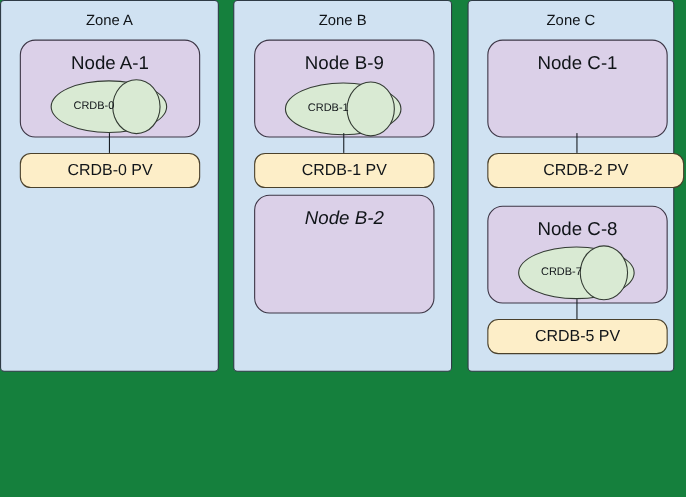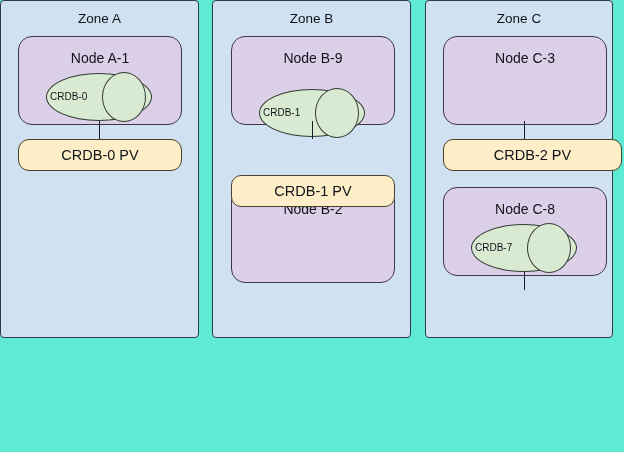--- a/index.html
+++ b/index.html
@@ -52,21 +52,21 @@
     border: 1px solid #3d3646;
     border-radius: 14px;
     box-sizing: border-box;
   }
   .node-title {
     position: absolute;
     left: 0;
     right: 0;
     top: 13px;
     text-align: center;
-    font-size: 14px;
+    font-size: 17px;
     color: #101418;
     line-height: 16px;
     white-space: nowrap;
   }
 
   
   .cyl {
     position: absolute;
     box-sizing: border-box;
   }
@@ -91,21 +91,21 @@
     border-radius: 50%;
     background: #d9ead3;
     box-sizing: border-box;
   }
   .cyl-label {
     position: absolute;
     left: 4px;
     right: 48px;
     top: 50%;
     transform: translateY(-50%);
-    text-align: left;
+    text-align: right;
     font-size: 10px;
     color: #101418;
     line-height: 12px;
     white-space: nowrap;
   }
 
   
   .pv {
     position: absolute;
     background: #fdeec8;
@@ -126,66 +126,69 @@
   
   .connector {
     position: absolute;
     width: 0;
     border-left: 1.6px solid #1a1f25;
   }
 </style>
 </head>
 <body>
 
-<div id="canvas" style="background: #5eead4;">
+<div id="canvas" style="background: #15803d;">
     <div class="zone" style="left: 0px; top: 0px; width: 199px; height: 338px;">
       <div class="zone-title">Zone A</div>
     </div>
     <div class="node" style="left: 18px; top: 36px; width: 164px; height: 89px;">
       <div class="node-title">Node A-1</div>
     </div>
     <div class="cyl" style="left: 46px; top: 73px; width: 106px; height: 48px;">
       <div class="cyl-body"></div>
       <div class="cyl-cap"></div>
       <div class="cyl-label">CRDB-0</div>
     </div>
     <div class="connector" style="left: 99px; top: 121px; height: 18px;"></div>
-    <div class="pv" style="left: 18px; top: 139px; width: 164px; height: 32px; border-radius: 11px;">
+    <div class="pv" style="left: 18px; top: 139px; width: 164px; height: 32px;">
       <span class="pv-label">CRDB-0 PV</span>
     </div>
     <div class="zone" style="left: 212px; top: 0px; width: 199px; height: 338px;">
       <div class="zone-title">Zone B</div>
     </div>
     <div class="node" style="left: 231px; top: 36px; width: 164px; height: 89px;">
       <div class="node-title">Node B-9</div>
     </div>
-    <div class="cyl" style="left: 259px; top: 89px; width: 106px; height: 48px;">
+    <div class="cyl" style="left: 259px; top: 75px; width: 106px; height: 48px;">
       <div class="cyl-body"></div>
       <div class="cyl-cap"></div>
       <div class="cyl-label">CRDB-1</div>
     </div>
     <div class="connector" style="left: 312px; top: 121px; height: 18px;"></div>
-    <div class="node" style="left: 231px; top: 187px; width: 164px; height: 96px;">
+    <div class="node" style="left: 231px; top: 177px; width: 164px; height: 108px; font-style: italic;">
       <div class="node-title">Node B-2</div>
     </div>
-    <div class="pv" style="left: 231px; top: 139px; width: 164px; height: 32px; margin-top: 36px;">
+    <div class="pv" style="left: 231px; top: 139px; width: 164px; height: 32px;">
       <span class="pv-label">CRDB-1 PV</span>
     </div>
     <div class="zone" style="left: 425px; top: 0px; width: 188px; height: 338px;">
       <div class="zone-title">Zone C</div>
     </div>
     <div class="node" style="left: 443px; top: 36px; width: 164px; height: 89px;">
-      <div class="node-title">Node C-3</div>
+      <div class="node-title">Node C-1</div>
     </div>
     <div class="connector" style="left: 524px; top: 121px; height: 18px;"></div>
     <div class="node" style="left: 443px; top: 187px; width: 164px; height: 89px;">
       <div class="node-title">Node C-8</div>
     </div>
     <div class="cyl" style="left: 471px; top: 224px; width: 106px; height: 48px;">
       <div class="cyl-body"></div>
       <div class="cyl-cap"></div>
       <div class="cyl-label">CRDB-7</div>
     </div>
     <div class="connector" style="left: 524px; top: 272px; height: 18px;"></div>
     <div class="pv" style="left: 443px; top: 139px; width: 179px; height: 32px;">
       <span class="pv-label">CRDB-2 PV</span>
     </div>
+    <div class="pv" style="left: 443px; top: 290px; width: 164px; height: 32px;">
+      <span class="pv-label">CRDB-5 PV</span>
+    </div>
   </div>
 
 </body></html>

